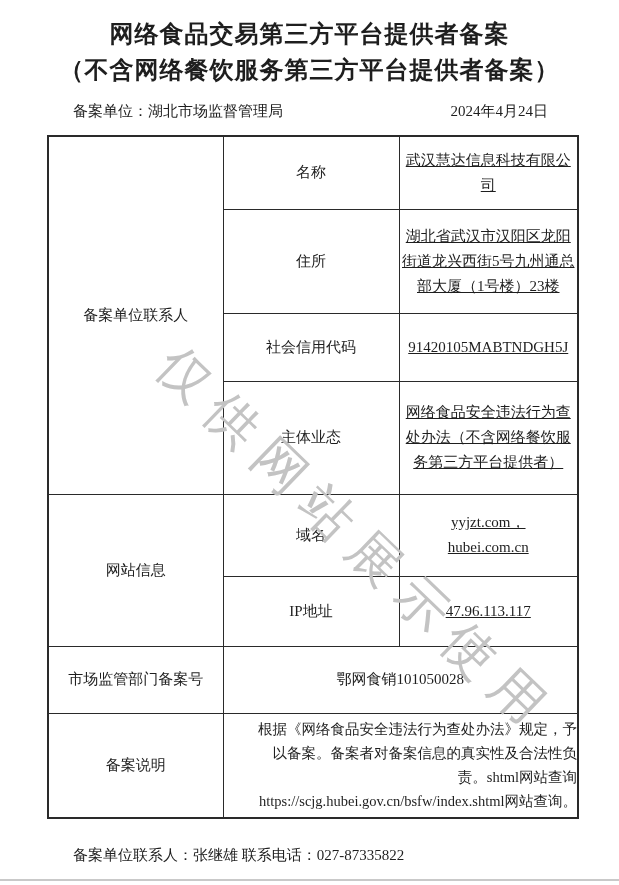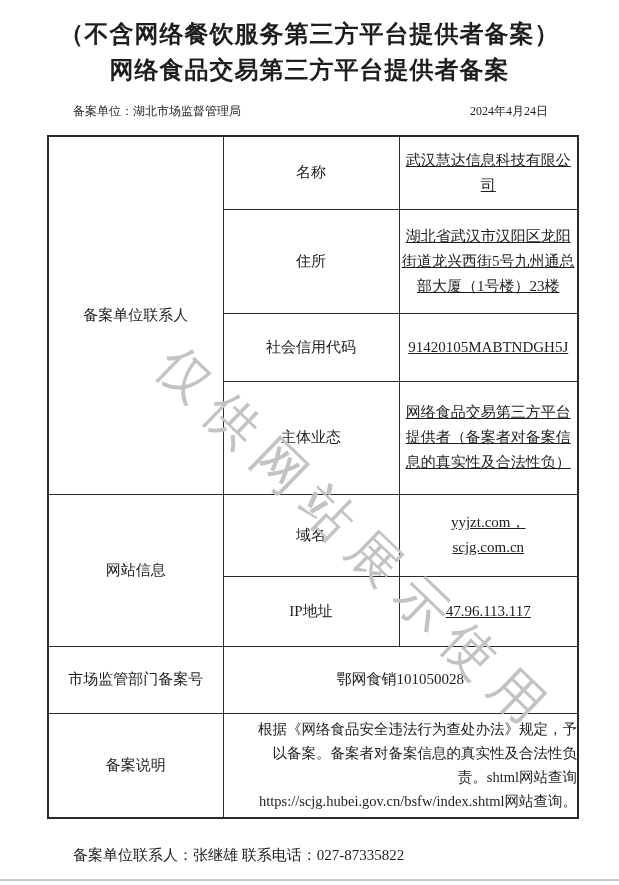--- a/index.html
+++ b/index.html
@@ -26,21 +26,21 @@
     font-weight: bold;
     font-size: 24px;
     line-height: 36px;
     letter-spacing: 1px;
   }
   .header-line {
     display: flex;
     justify-content: space-between;
     align-items: baseline;
     margin: 13px 71px 4px 73px;
-    font-size: 12px;
+    font-size: 15px;
     line-height: 20px;
   }
   table.reg-table {
     border-collapse: collapse;
     margin: 14px 0 0 47px;
     width: 530px;
     table-layout: fixed;
     border: 2px solid #2a2a2a;
   }
   table.reg-table td {
@@ -100,22 +100,22 @@
     z-index: 5;
     user-select: none;
   }
 </style>
 </head>
 <body>
 
 <div class="page">
 
   <div class="title-block">
+    <div>网络食品交易第三方平台提供者备案</div>
     <div>（不含网络餐饮服务第三方平台提供者备案）</div>
-    <div>网络食品交易第三方平台提供者备案</div>
   </div>
 
   <div class="header-line">
     <span>备案单位：湖北市场监督管理局</span>
     <span>2024年4月24日</span>
   </div>
 
   <table class="reg-table">
     <colgroup>
       <col style="width:175px">
@@ -131,28 +131,28 @@
       <tr class="r2">
         <td>住所</td>
         <td class="value-cell">湖北省武汉市汉阳区龙阳街道龙兴西街5号九州通总部大厦（1号楼）23楼</td>
       </tr>
       <tr class="r3">
         <td>社会信用代码</td>
         <td class="value-cell nowrap">91420105MABTNDGH5J</td>
       </tr>
       <tr class="r4">
         <td>主体业态</td>
-        <td class="value-cell">网络食品交易第三方平台提供者（备案者对备案信息的真实性及合法性负）</td>
+        <td class="value-cell">网络食品安全违法行为查处办法（不含网络餐饮服务第三方平台提供者）</td>
       </tr>
       <tr class="r5">
         <td rowspan="2">网站信息</td>
         <td>域名</td>
         <td class="value-cell">
           <div class="nowrap-line">yyjzt.com，</div>
-          <div class="nowrap-line">scjg.com.cn</div>
+          <div class="nowrap-line">hubei.com.cn</div>
         </td>
       </tr>
       <tr class="r6">
         <td>IP地址</td>
         <td class="value-cell nowrap">47.96.113.117</td>
       </tr>
       <tr class="r7">
         <td>市场监管部门备案号</td>
         <td colspan="2" class="nowrap">鄂网食销101050028</td>
       </tr>

